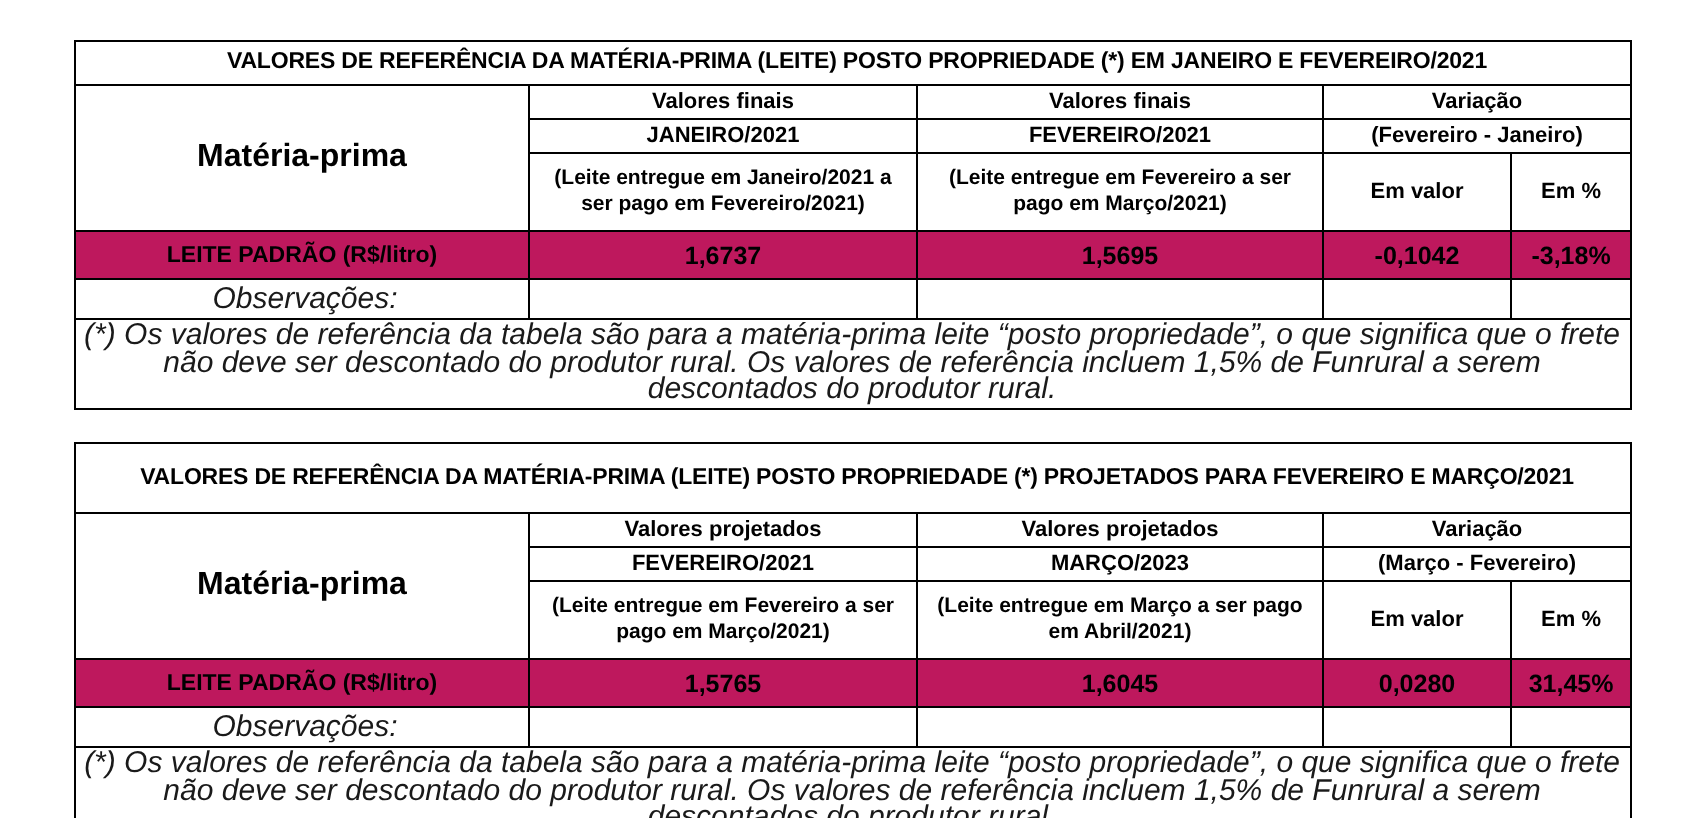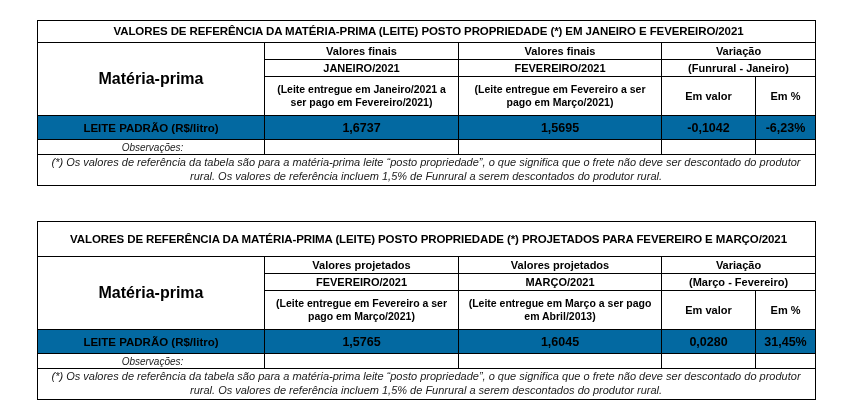--- a/index.html
+++ b/index.html
@@ -70,47 +70,47 @@
     font-size: 10.5px;
     line-height: 13px;
     padding: 2px 3px !important;
   }
   .materia {
     font-weight: bold;
     font-size: 16px;
   }
 
   .data-row td {
-    background: #0369a1;
+    background: #be185d;
     height: 23px;
     font-weight: bold;
     font-size: 12.5px;
   }
   .data-row td.label {
     font-size: 11.5px;
   }
 
   .obs-row td {
     border: 1px solid #d9d9d9;
     border-top: 1px solid #000000;
     background: #ffffff;
     text-align: left;
     font-style: italic;
-    font-size: 10px;
+    font-size: 15px;
     padding: 1px 0 1px 3px !important;
     height: 12px;
     color: #1a1a1a;
   }
   .obs-text-row td {
     border: 1px solid #d9d9d9;
     border-top: none;
     background: #ffffff;
     text-align: left;
     font-style: italic;
-    font-size: 11px;
+    font-size: 15px;
     line-height: 13.5px;
     padding: 1px 4px 2px 3px !important;
     color: #1a1a1a;
   }
 </style>
 </head>
 <body>
 
 <div class="page">
 
@@ -129,34 +129,34 @@
         </tr>
         <tr>
           <td class="materia" rowspan="3">Matéria-prima</td>
           <td class="hdr" style="height:16px">Valores finais</td>
           <td class="hdr">Valores finais</td>
           <td class="hdr" colspan="2">Variação</td>
         </tr>
         <tr>
           <td class="hdr-sub" style="height:16px">JANEIRO/2021</td>
           <td class="hdr-sub">FEVEREIRO/2021</td>
-          <td class="hdr-sub" colspan="2">(Funrural - Janeiro)</td>
+          <td class="hdr-sub" colspan="2">(Fevereiro - Janeiro)</td>
         </tr>
         <tr>
           <td class="hdr-paren" style="height:34px">(Leite entregue em Janeiro/2021 a ser pago em Fevereiro/2021)</td>
           <td class="hdr-paren">(Leite entregue em Fevereiro a ser pago em Março/2021)</td>
           <td class="hdr">Em valor</td>
           <td class="hdr">Em %</td>
         </tr>
         <tr class="data-row">
           <td class="label">LEITE PADRÃO (R$/litro)</td>
           <td>1,6737</td>
           <td>1,5695</td>
           <td>-0,1042</td>
-          <td>-6,23%</td>
+          <td>-3,18%</td>
         </tr>
         <tr class="obs-row">
           <td>Observações:</td>
           <td></td>
           <td></td>
           <td></td>
           <td></td>
         </tr>
         <tr class="obs-text-row">
           <td colspan="5">(*) Os valores de referência da tabela são para a matéria-prima leite “posto propriedade”, o que significa que o frete não deve ser descontado do produtor rural. Os valores de referência incluem 1,5%  de Funrural a serem descontados do produtor rural.</td>
@@ -179,26 +179,26 @@
           <td class="title-cell two-line" colspan="5">VALORES DE REFERÊNCIA DA MATÉRIA-PRIMA (LEITE) POSTO PROPRIEDADE (*) PROJETADOS PARA FEVEREIRO E MARÇO/2021</td>
         </tr>
         <tr>
           <td class="materia" rowspan="3">Matéria-prima</td>
           <td class="hdr" style="height:16px">Valores projetados</td>
           <td class="hdr">Valores projetados</td>
           <td class="hdr" colspan="2">Variação</td>
         </tr>
         <tr>
           <td class="hdr-sub" style="height:16px">FEVEREIRO/2021</td>
-          <td class="hdr-sub">MARÇO/2021</td>
+          <td class="hdr-sub">MARÇO/2023</td>
           <td class="hdr-sub" colspan="2">(Março - Fevereiro)</td>
         </tr>
         <tr>
           <td class="hdr-paren" style="height:34px">(Leite entregue em Fevereiro a ser pago em Março/2021)</td>
-          <td class="hdr-paren">(Leite entregue em Março a ser pago em Abril/2013)</td>
+          <td class="hdr-paren">(Leite entregue em Março a ser pago em Abril/2021)</td>
           <td class="hdr">Em valor</td>
           <td class="hdr">Em %</td>
         </tr>
         <tr class="data-row">
           <td class="label">LEITE PADRÃO (R$/litro)</td>
           <td>1,5765</td>
           <td>1,6045</td>
           <td>0,0280</td>
           <td>31,45%</td>
         </tr>

